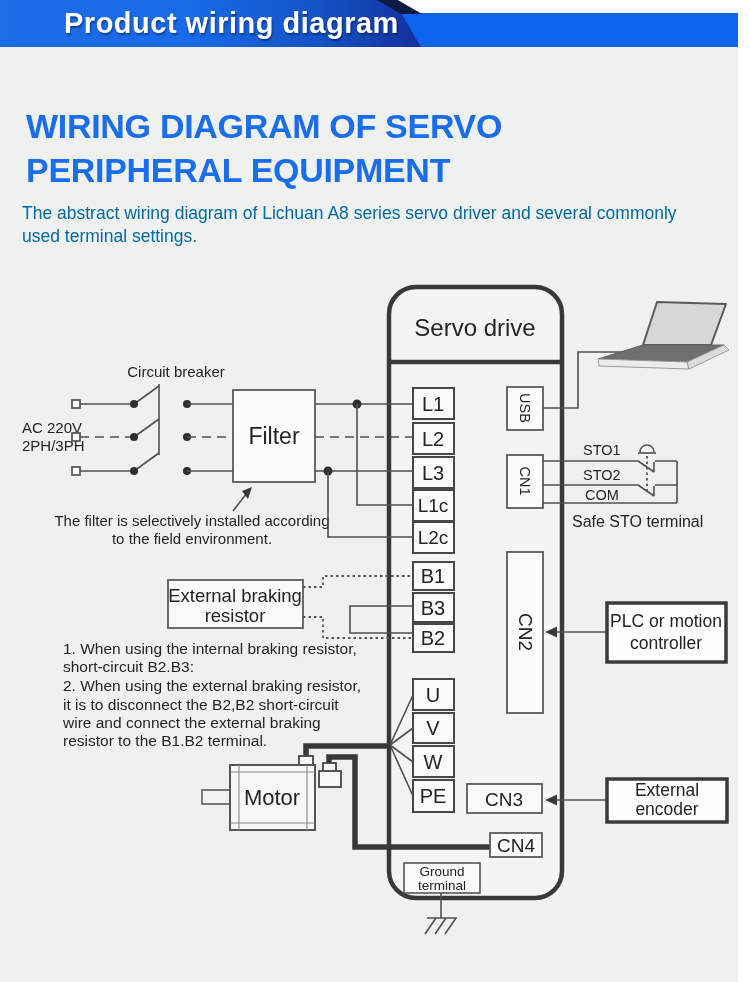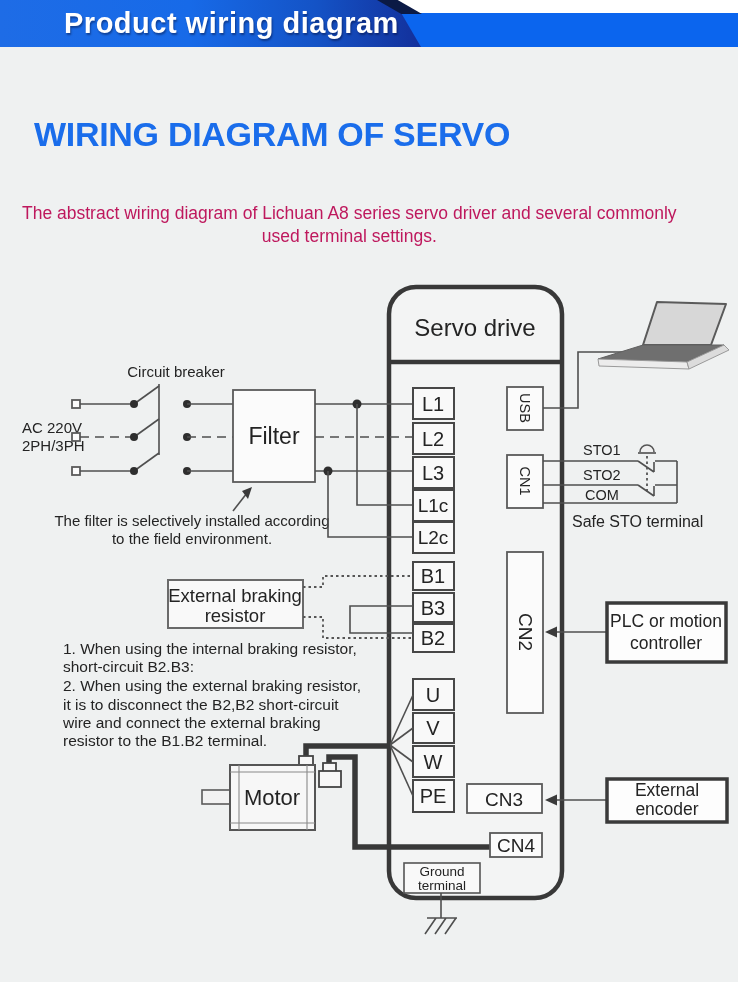--- a/index.html
+++ b/index.html
@@ -9,21 +9,21 @@
   .banner-ribbon{position:absolute;top:13px;left:0;width:750px;height:34px;background:#0b65ee;z-index:1;}
   .banner-main{position:absolute;top:0;left:0;width:421px;height:47px;z-index:2;
     background:linear-gradient(to right,#1e6ce6 0%,#176ae8 45%,#1453c6 75%,#13309b 100%);
     clip-path:polygon(0 0,93.5% 0,100% 100%,0 100%);}
   .banner-fold{position:absolute;top:0;left:377px;width:45px;height:14px;background:#0b1a45;z-index:3;
     clip-path:polygon(0 0,46% 0,100% 100%,54% 100%);}
   .banner-title{position:absolute;z-index:4;left:64px;top:0;line-height:47px;color:#fff;
     font-size:29px;font-weight:700;letter-spacing:.5px;text-shadow:1px 2px 2px rgba(0,0,30,.4);}
   
   .heading{position:absolute;left:22px;top:100px;color:#1a6deb;font-weight:700;font-size:34px;line-height:44px;letter-spacing:-.3px;}
-  .intro{position:absolute;left:22px;top:202px;color:#be185d;font-size:17.5px;line-height:23px;text-align:center;}
+  .intro{position:absolute;left:22px;top:202px;color:#0369a1;font-size:17.5px;line-height:23px;}
   
   .diagram{position:absolute;left:0;top:280px;}
   text{fill:#242424;font-family:"Liberation Sans",sans-serif;}
   .wire{stroke:#4f4f4f;stroke-width:1.6;fill:none;}
   .wire-dash{stroke:#4f4f4f;stroke-width:1.6;fill:none;stroke-dasharray:9,6;}
   .wire-dot{stroke:#555;stroke-width:1.8;fill:none;stroke-dasharray:2.5,3;}
   .cable{stroke:#383838;stroke-width:5.5;fill:none;}
   .boxthin{fill:#fbfbfb;stroke:#5a5a5a;stroke-width:1.8;}
   .term{fill:#f9f9f9;stroke:#474747;stroke-width:2;}
   .boxthick{fill:#fdfdfd;stroke:#3a3a3a;stroke-width:3.5;}
@@ -35,22 +35,23 @@
 
 <div class="page">
 
   <header class="banner">
     <div class="banner-ribbon"></div>
     <div class="banner-fold"></div>
     <div class="banner-main"></div>
     <span class="banner-title">Product wiring diagram</span>
   </header>
 
-  <h1 class="heading" style="margin:12px;">
+  <h1 class="heading" style="margin:4px;">
     <div>WIRING DIAGRAM OF SERVO</div>
+    <div>PERIPHERAL EQUIPMENT</div>
   </h1>
   <div class="intro">
     <div>The abstract wiring diagram of Lichuan A8 series servo driver and several commonly</div>
     <div>used terminal settings.</div>
   </div>
 
   <svg class="diagram" width="750" height="702" viewBox="0 280 750 702" xmlns="http://www.w3.org/2000/svg">
 
     <g>
       <rect x="389" y="287" width="173" height="611" rx="27" fill="#f3f4f4" stroke="#383838" stroke-width="4.5"></rect>

